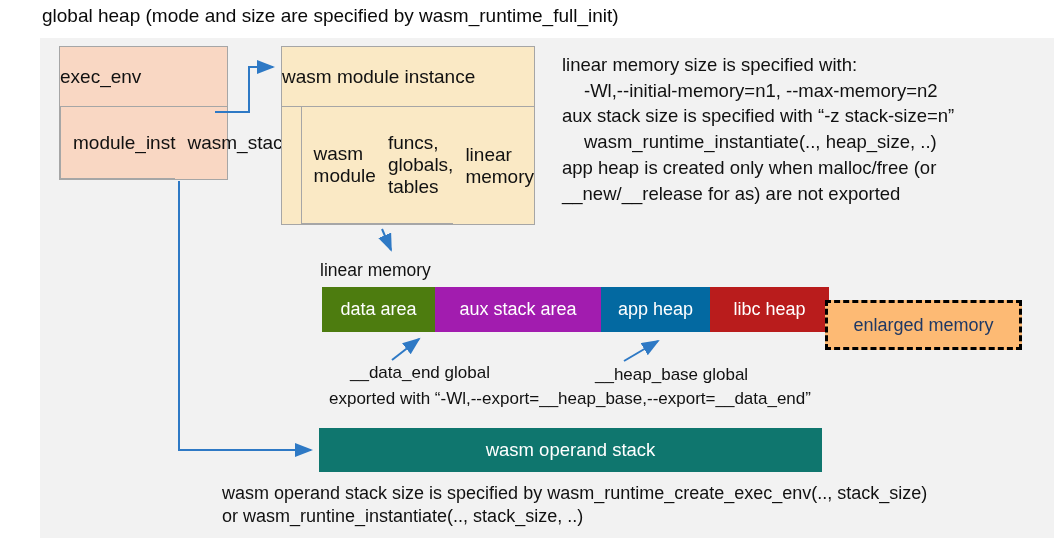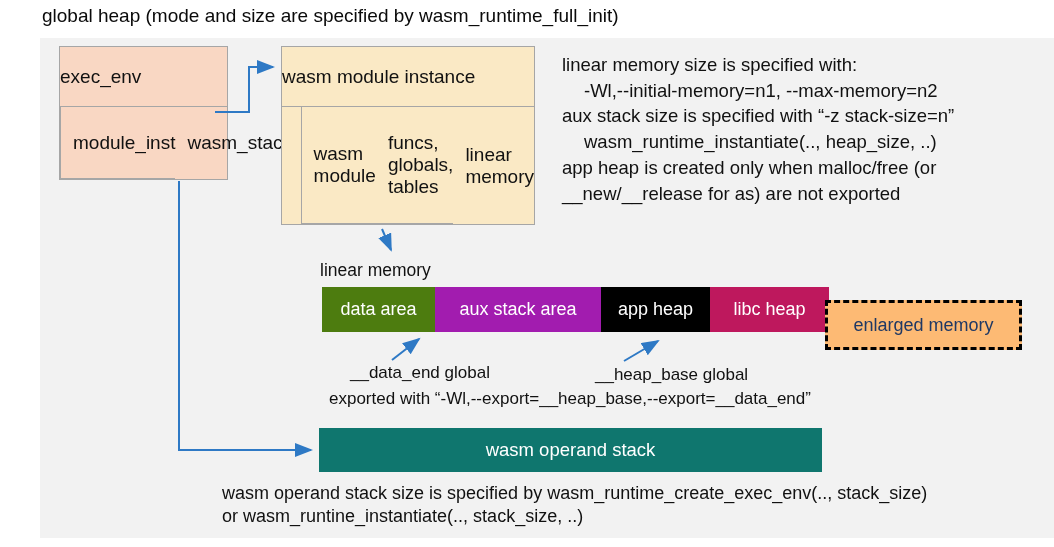--- a/index.html
+++ b/index.html
@@ -82,22 +82,22 @@
     <div>aux stack size is specified with “-z stack-size=n”</div>
     <div class="indent">wasm_runtime_instantiate(.., heap_size, ..)</div>
     <div>app heap is created only when malloc/free (or</div>
     <div>__new/__release for as) are not exported</div>
   </div>
 
   <div class="lm-label">linear memory</div>
   <div class="lm-bar">
     <div class="lm-seg" style="width: 113px; background: #4d7c0f;">data area</div>
     <div class="lm-seg" style="width: 166px; background: #a21caf;">aux stack area</div>
-    <div class="lm-seg" style="width: 109px; background: #000000;">app heap</div>
-    <div class="lm-seg" style="width: 119px; background: #be185d;">libc heap</div>
+    <div class="lm-seg" style="width: 109px; background: #0369a1;">app heap</div>
+    <div class="lm-seg" style="width: 119px; background: #b91c1c;">libc heap</div>
   </div>
   <div class="enlarged" style="color: rgb(31, 56, 100);">enlarged memory</div>
 
   <div class="ann" id="ann-dataend">__data_end global</div>
   <div class="ann" id="ann-exported">exported with “-Wl,--export=__heap_base,--export=__data_end”</div>
   <div class="ann" id="ann-heapbase">__heap_base global</div>
 
   <div class="opstack" style="background: #0f766e;">wasm operand stack</div>
 
   <div class="notes-bottom">

